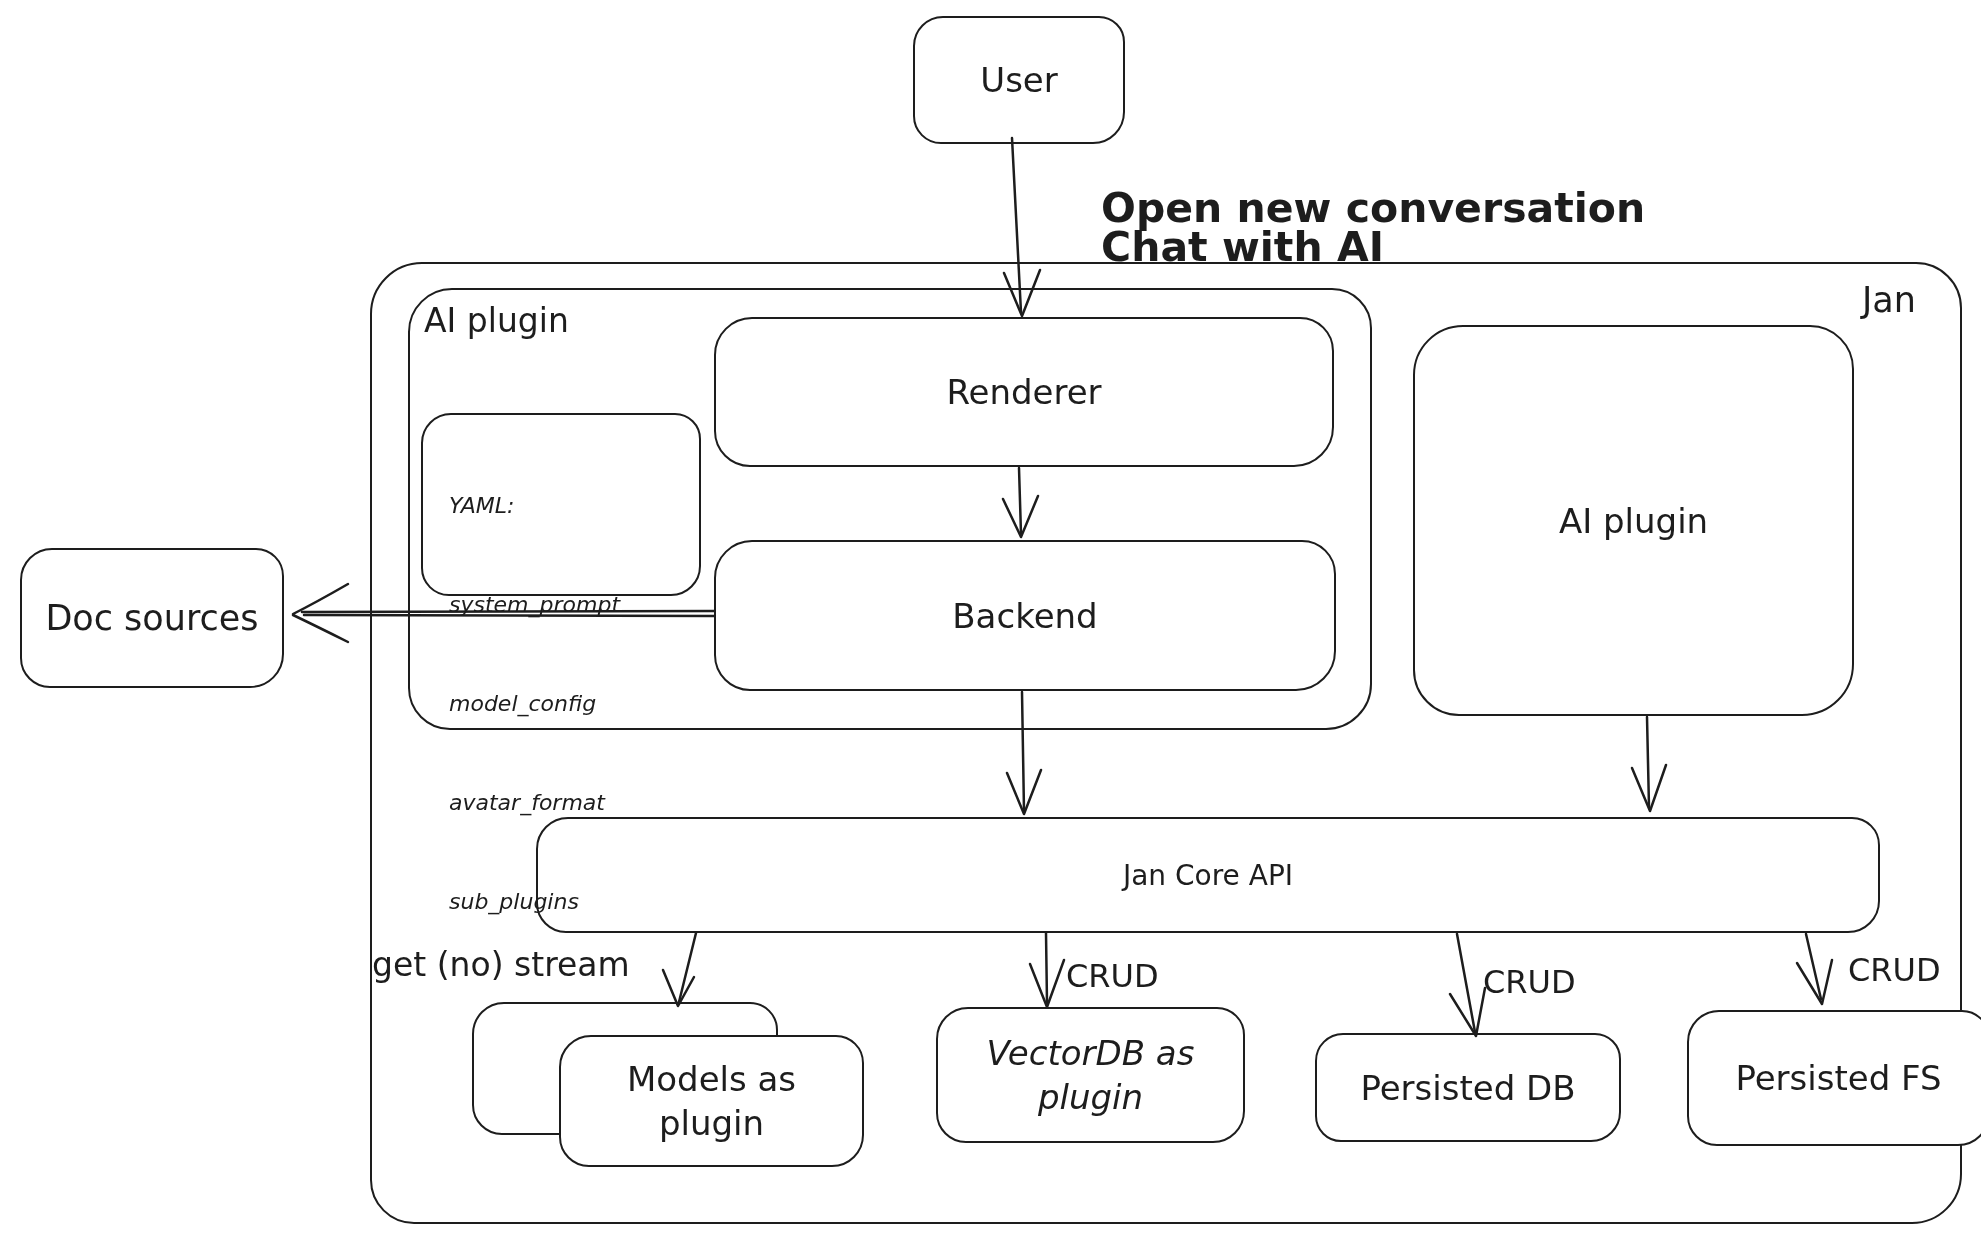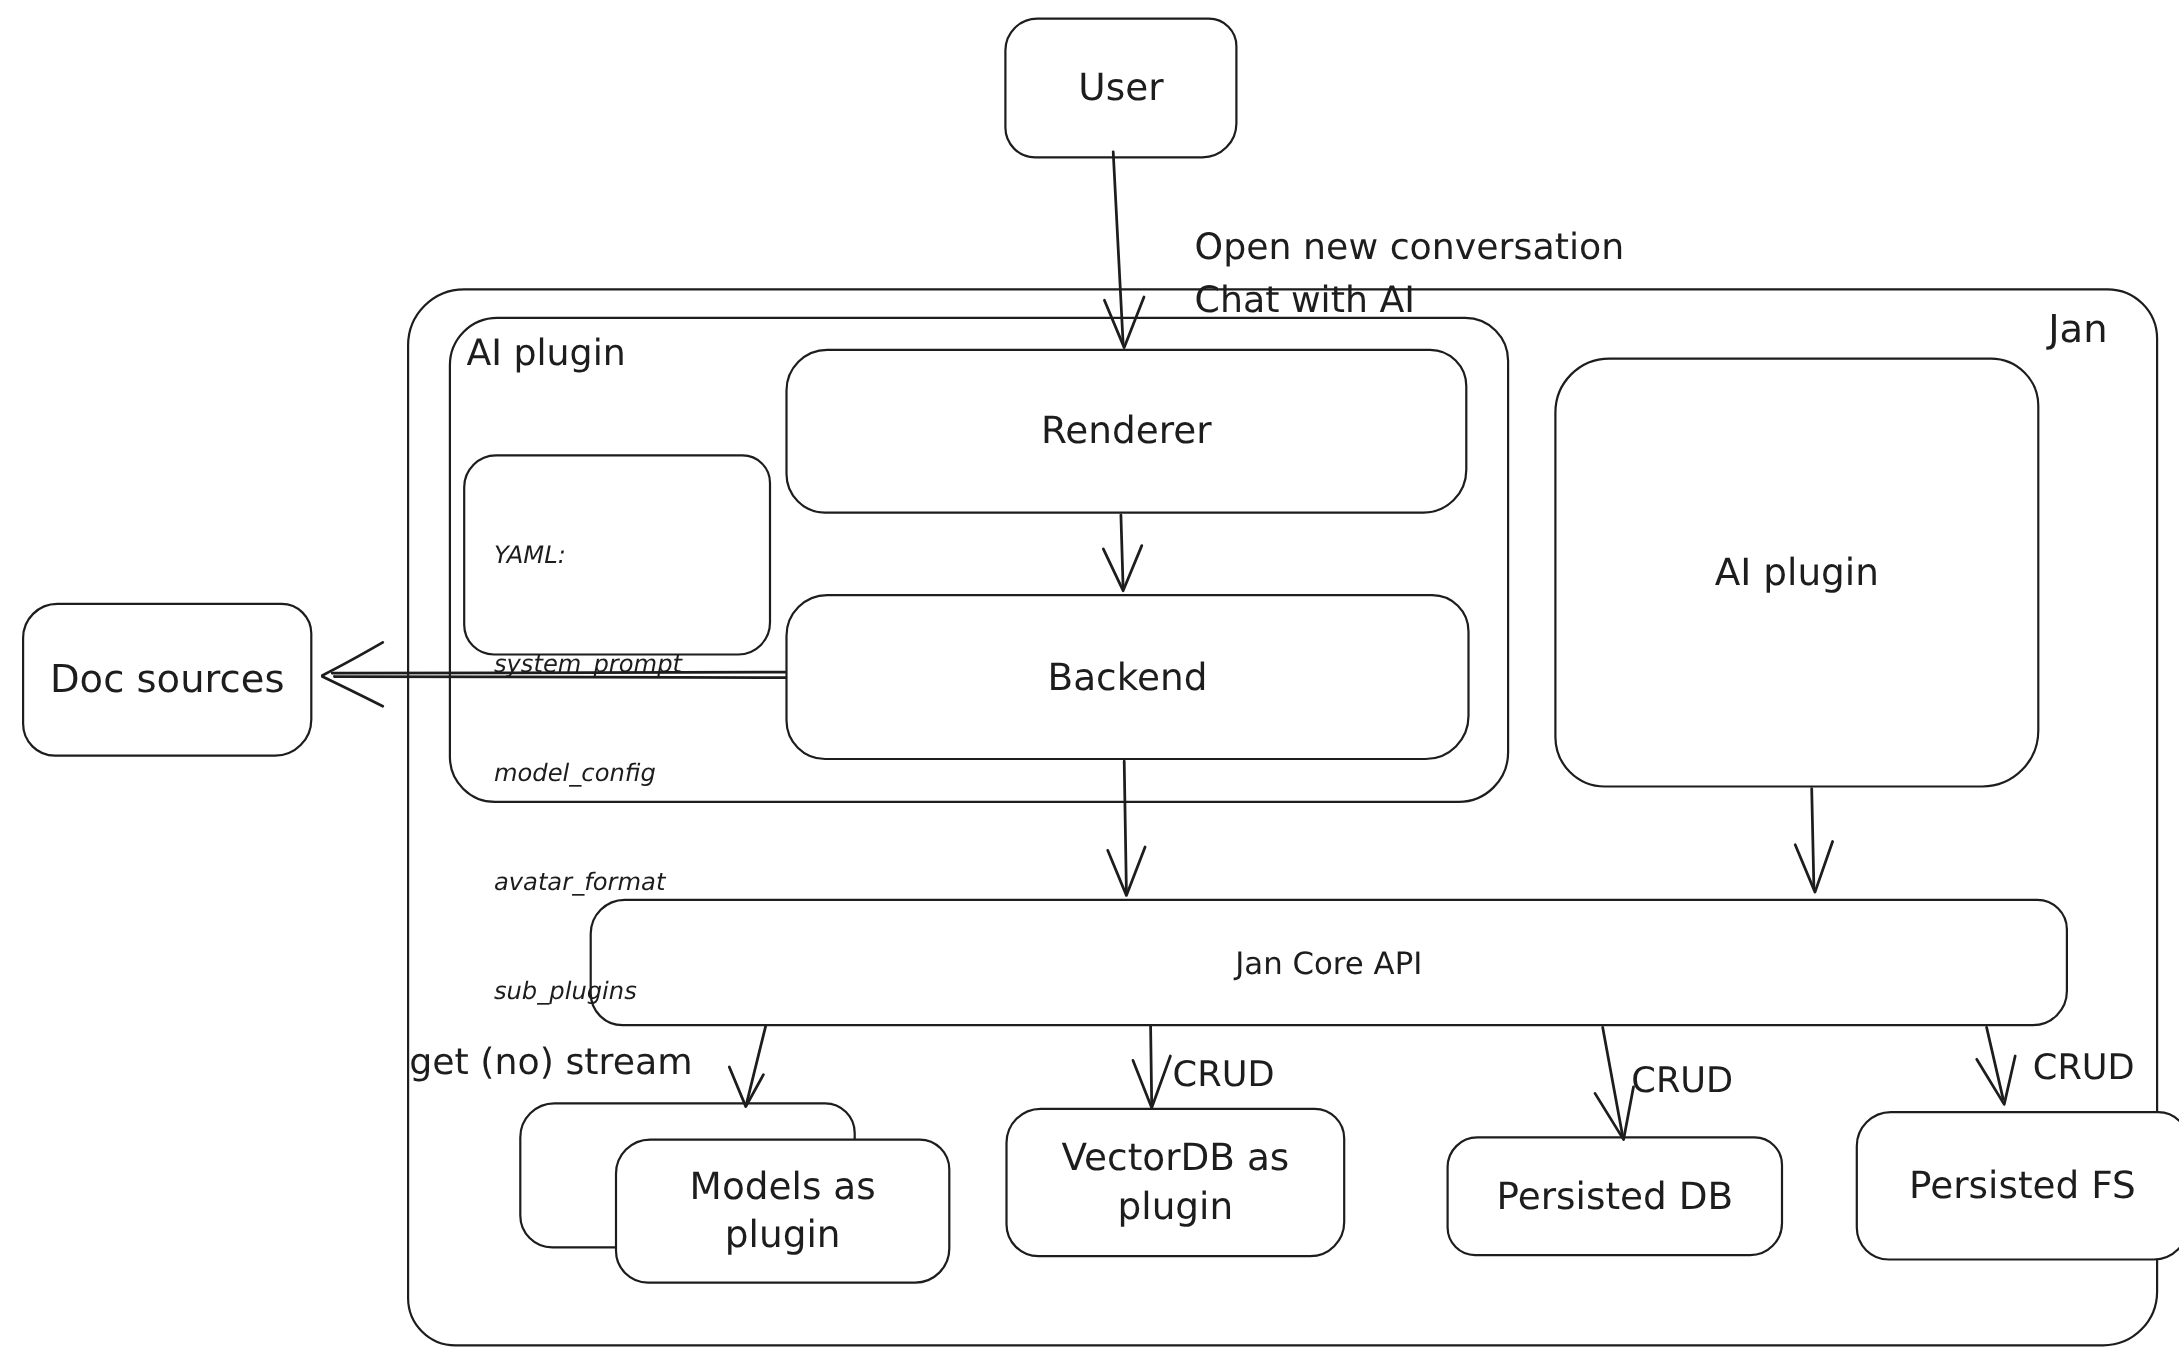--- a/index.html
+++ b/index.html
@@ -60,21 +60,21 @@
   <div class="box" style="left:370px;top:262px;width:1592px;height:962px;border-radius:52px 46px 50px 44px;"></div>
   <div class="floating" style="left:1862px;top:278px;font-size:35px;">Jan</div>
 
   <div class="box" style="left:408px;top:288px;width:964px;height:442px;border-radius:44px 40px 46px 42px;"></div>
   <div class="floating" style="left:424px;top:300px;font-size:33px;">AI plugin</div>
 
   <div class="box" style="left:913px;top:16px;width:212px;height:128px;border-radius:30px 26px 32px 28px;font-size:34px;">
     <span class="t">User</span>
   </div>
 
-  <div class="floating" style="left:1044px;top:150px;font-size:33px;line-height:49px;">
+  <div class="floating" style="left:1044px;top:150px;font-size:41px;line-height:39px;font-weight:bold;">
     <span class="t">Open new conversation</span>
     <span class="t">Chat with AI</span>
   </div>
 
   <div class="box" style="left:421px;top:413px;width:280px;height:183px;border-radius:30px 26px 30px 28px;font-style:italic;">
     <div class="yaml-text">
       <span class="t">YAML:</span>
       <span class="t">system_prompt</span>
       <span class="t">model_config</span>
       <span class="t">avatar_format</span>
@@ -109,21 +109,21 @@
   <div class="floating" style="left:1848px;top:950px;font-size:32px;">CRUD</div>
 
   <div class="box" style="left:472px;top:1002px;width:306px;height:133px;border-radius:32px 28px 32px 30px;"></div>
   <div class="box" style="left:513px;top:1035px;width:305px;height:132px;border-radius:32px 28px 32px 30px;font-size:34px;background:var(--bg);margin-left:46px;">
     <span class="two-line">
       <span class="t">Models as</span>
       <span class="t">plugin</span>
     </span>
   </div>
 
-  <div class="box" style="left:914px;top:1007px;width:309px;height:136px;border-radius:32px 28px 32px 30px;font-size:34px;">
+  <div class="box" style="left:936px;top:1007px;width:309px;height:136px;border-radius:32px 28px 32px 30px;font-size:34px;font-style:italic;">
     <span class="two-line">
       <span class="t">VectorDB as</span>
       <span class="t">plugin</span>
     </span>
   </div>
 
   <div class="box" style="left:1315px;top:1033px;width:306px;height:109px;border-radius:28px 26px 30px 26px;font-size:34px;">
     <span class="t">Persisted DB</span>
   </div>
 

